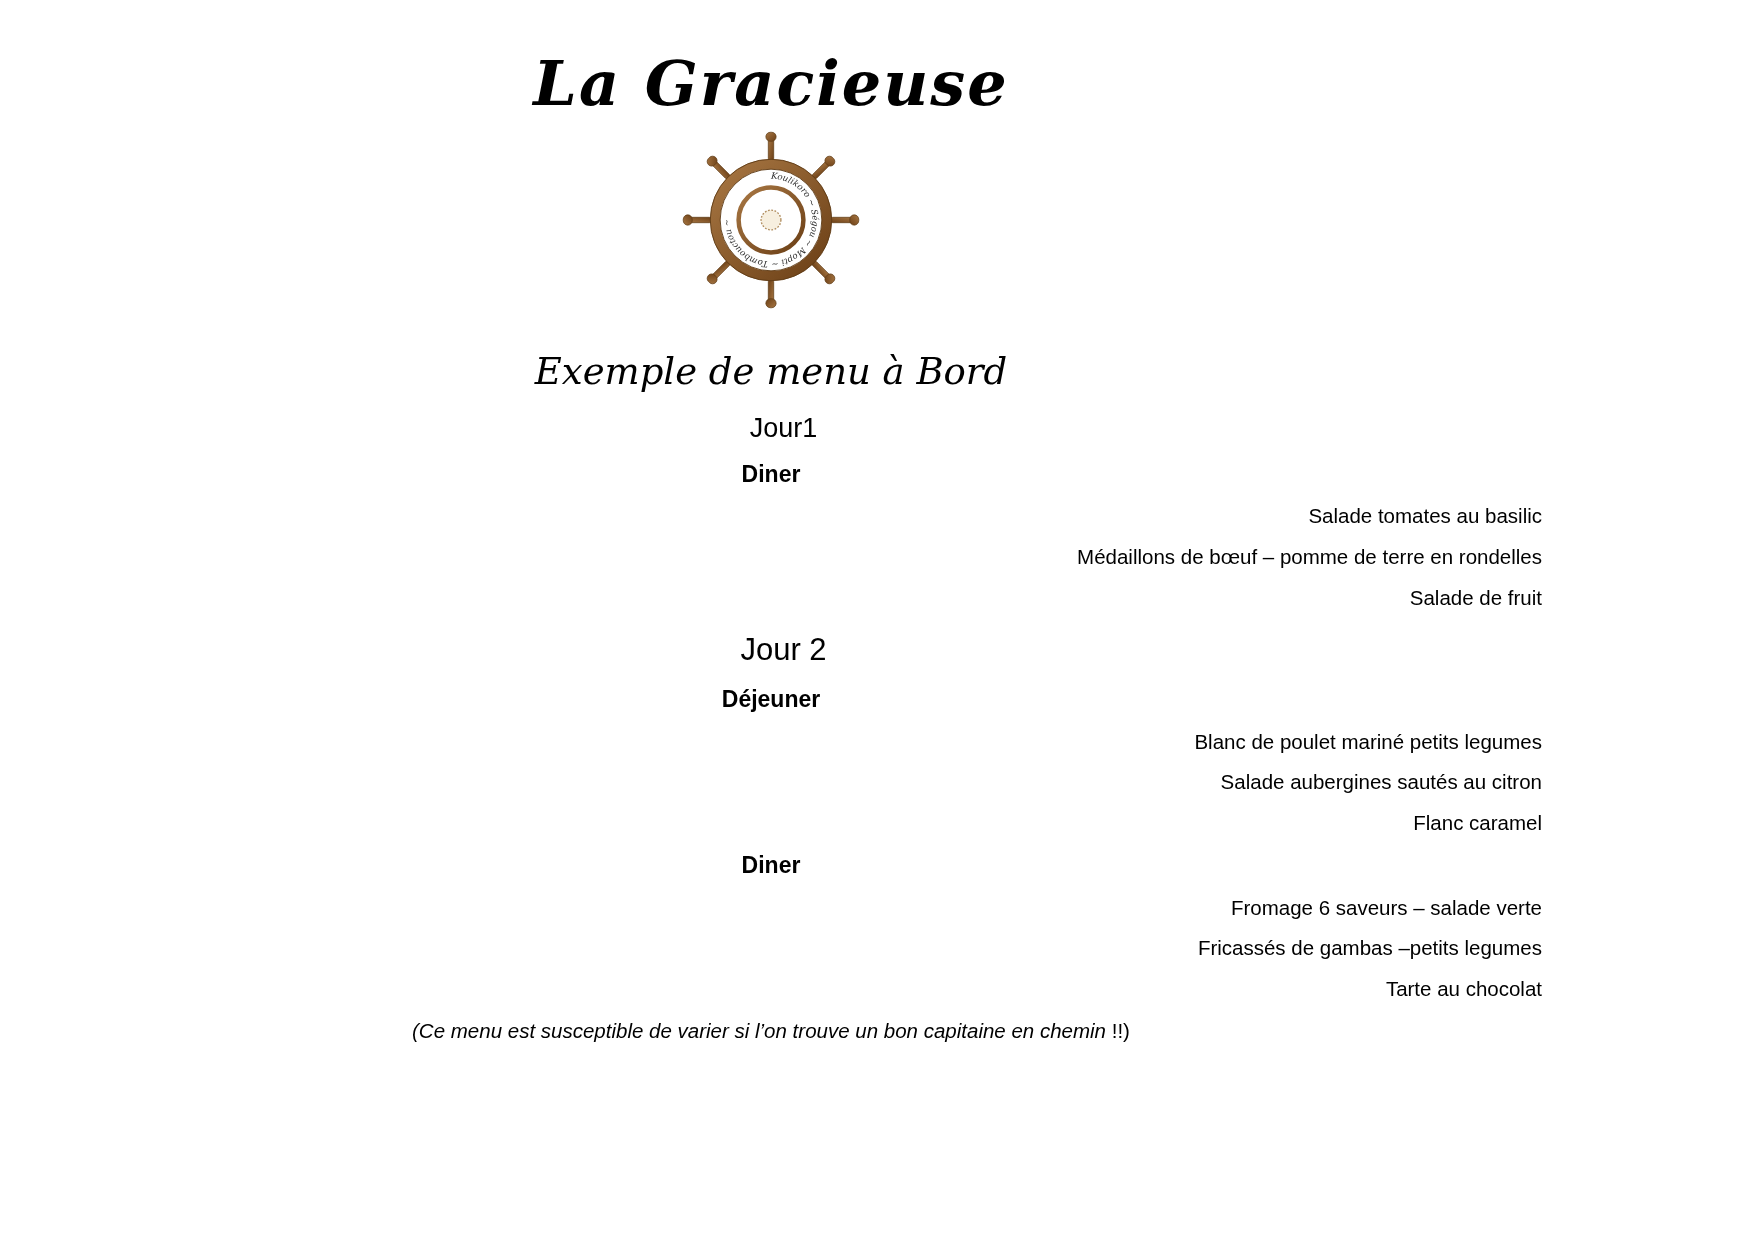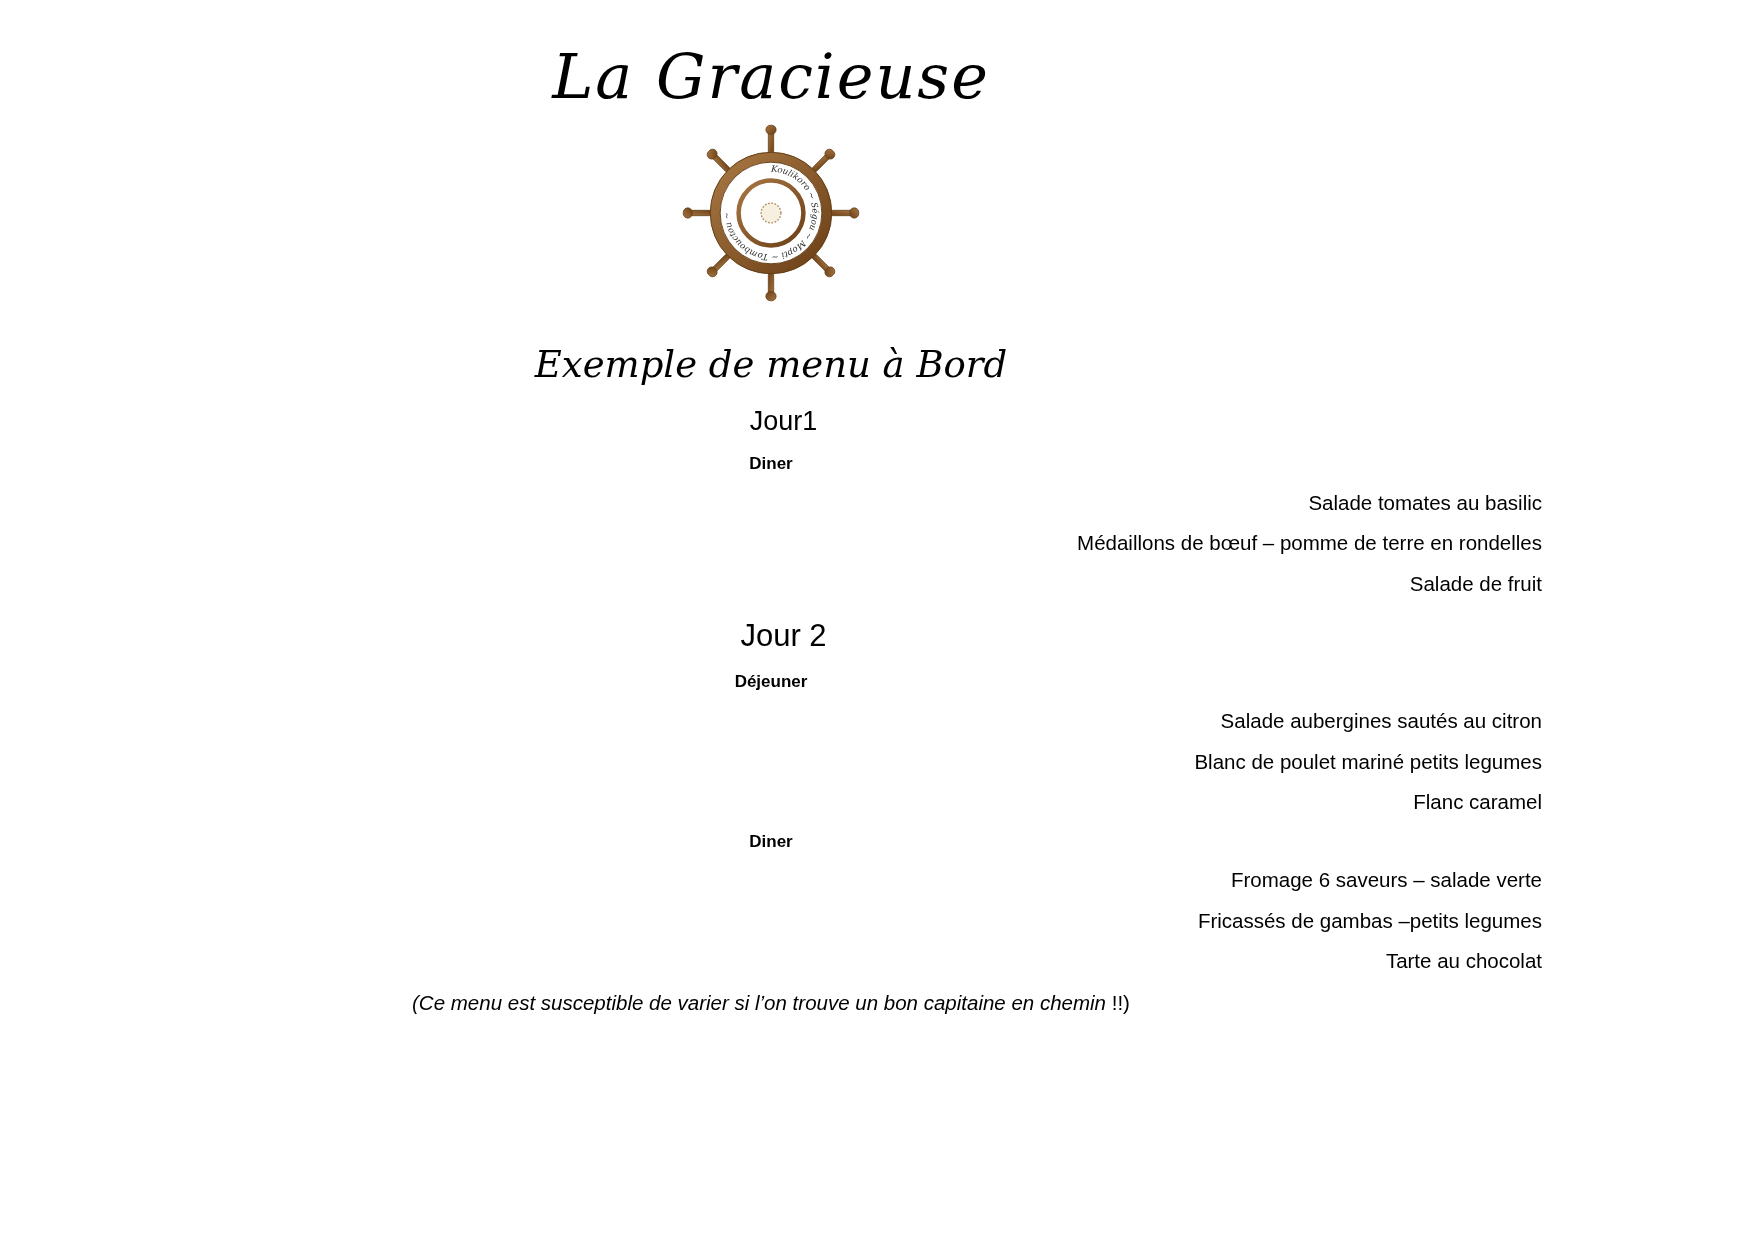--- a/index.html
+++ b/index.html
@@ -11,25 +11,25 @@
     overflow: hidden;
     font-family: "Liberation Sans", sans-serif;
     color: #000000;
   }
   .doc {
     width: 1542px;          
     margin: 0;
     text-align: center;
   }
   .title {
-    margin: 5px;
+    margin: 12px;
     padding-top: 38px;
     font-family: "DejaVu Serif", serif;
     font-style: italic;
-    font-weight: 400;
+    font-weight: 700;
     font-size: 62px;
     letter-spacing: 2px;
     line-height: 1.1;
   }
   .logo-wrap {
     margin-top: 12px;
     height: 180px;
     display: flex;
     justify-content: center;
     align-items: center;
@@ -48,21 +48,21 @@
     font-weight: 400;
     padding: 9px 0 8px 0;
     line-height: 1.2;
     margin-left: 25px;
   }
   .day-heading.big {
     font-size: 31px;
     padding: 13px 0 9px 0;
   }
   .meal-label {
-    font-size: 17px;
+    font-size: 23px;
     font-weight: 700;
     padding: 9px 0 9px 0;
     line-height: 1.15;
   }
   .menu-line {
     font-size: 20.5px;
     padding: 8px 0 9px 0;
     line-height: 1.15;
     text-align: right;
   }
@@ -173,22 +173,22 @@
   <div class="day-heading">Jour1</div>
 
   <div class="meal-label">Diner</div>
   <div class="menu-line">Salade tomates au basilic</div>
   <div class="menu-line">Médaillons de bœuf – pomme de terre en rondelles</div>
   <div class="menu-line">Salade de fruit</div>
 
   <div class="day-heading big">Jour 2</div>
 
   <div class="meal-label">Déjeuner</div>
+  <div class="menu-line">Blanc de poulet mariné petits legumes</div>
   <div class="menu-line">Salade aubergines sautés au citron</div>
-  <div class="menu-line">Blanc de poulet mariné petits legumes</div>
   <div class="menu-line">Flanc caramel</div>
 
   <div class="meal-label">Diner</div>
   <div class="menu-line">Fromage 6 saveurs – salade verte</div>
   <div class="menu-line">Fricassés de gambas –petits legumes</div>
   <div class="menu-line">Tarte au chocolat</div>
 
   <div class="footer-line">
     <span class="footer-italic">(Ce menu est susceptible de varier si l’on trouve un bon capitaine en chemin</span><span class="footer-plain"> !!)</span>
   </div>

